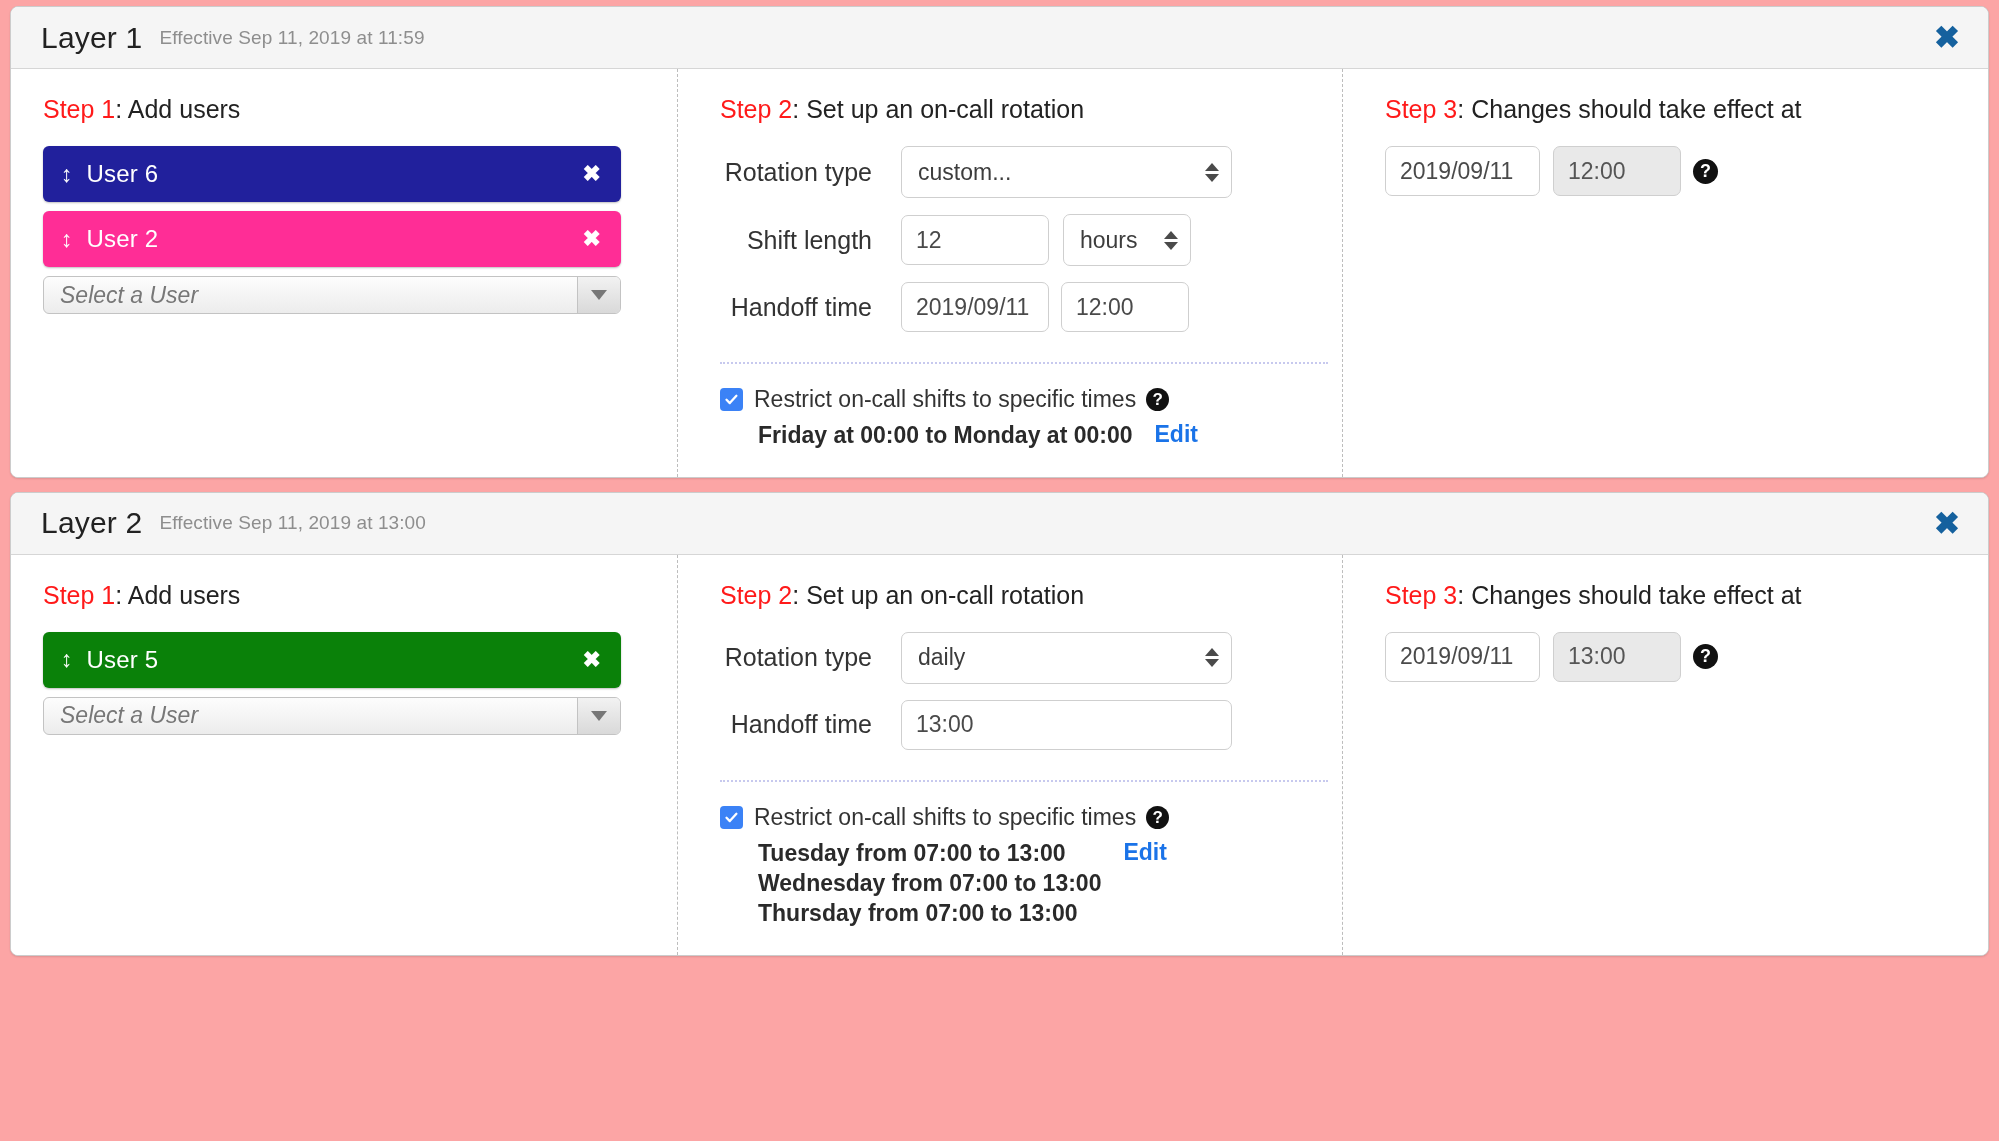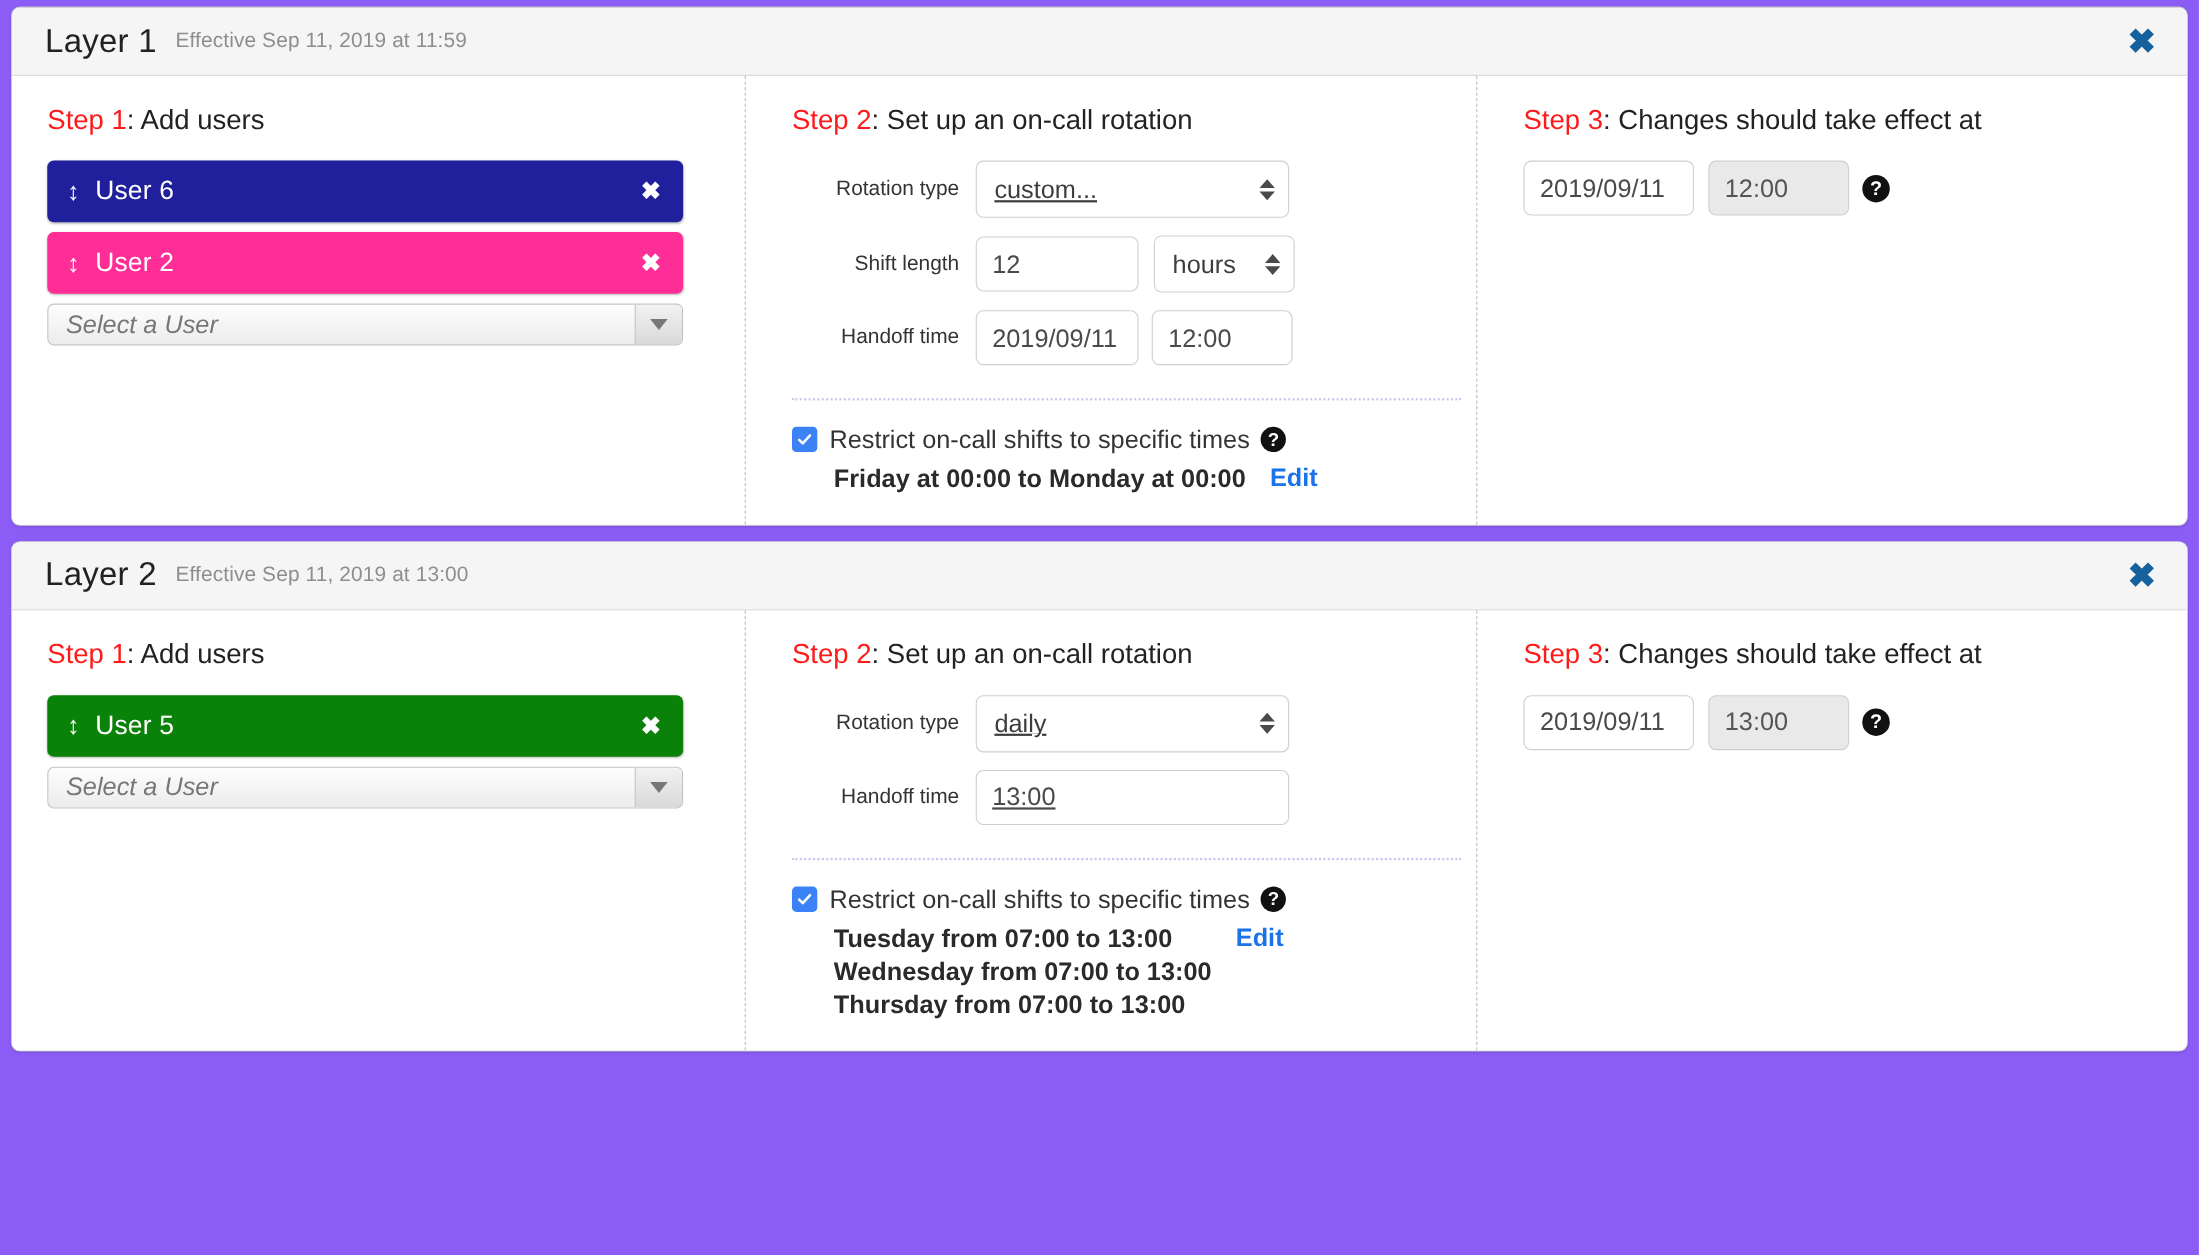--- a/index.html
+++ b/index.html
@@ -11,21 +11,21 @@
   body {
     width: 1999px;
     height: 1141px;
     overflow: hidden;
   }
   .page {
     width: 1999px;
     height: 1141px;
     box-sizing: border-box;
     padding: 6px 10px 0 10px;
-    background: #8b5cf6;
+    background: #fca5a5;
   }
 
   
   .layer-card {
     border: 1px solid #ccc;
     border-radius: 8px;
     background: #fff;
     box-shadow: 0 1px 2px rgba(0,0,0,0.12);
     margin-bottom: 14px;
     overflow: hidden;
@@ -152,25 +152,25 @@
     border-top: 10px solid #777;
   }
 
   
   .frow {
     display: flex;
     align-items: center;
     margin-bottom: 16px;
   }
   .flabel {
-    font-size: 19px;
+    font-size: 25px;
     color: #333;
     width: 152px;
     text-align: right;
-    margin-right: 15px;
+    margin-right: 29px;
     white-space: nowrap;
   }
   .txt-input {
     border: 1px solid #cfcfcf;
     border-radius: 7px;
     background: #fff;
     font-size: 23px;
     color: #4a4a4a;
     box-sizing: border-box;
     height: 50px;
@@ -211,21 +211,21 @@
     border-right: 7px solid transparent;
     border-bottom: 8px solid #4a4a4a;
   }
   .tri-down-sm {
     width: 0; height: 0;
     border-left: 7px solid transparent;
     border-right: 7px solid transparent;
     border-top: 8px solid #4a4a4a;
   }
 
-  .w-rot { width: 285px; text-decoration: underline; }
+  .w-rot { width: 331px; }
   .w-num { width: 148px; }
   .w-unit { width: 128px; margin-left: 14px; }
   .w-date { width: 148px; }
   .w-time { width: 128px; margin-left: 12px; }
   .w-date3 { width: 155px; }
   .w-time3 { width: 128px; margin-left: 13px; }
 
   .dotted-sep {
     border-top: 2px dotted #c7c9ee;
     margin: 30px 0 22px 0;

